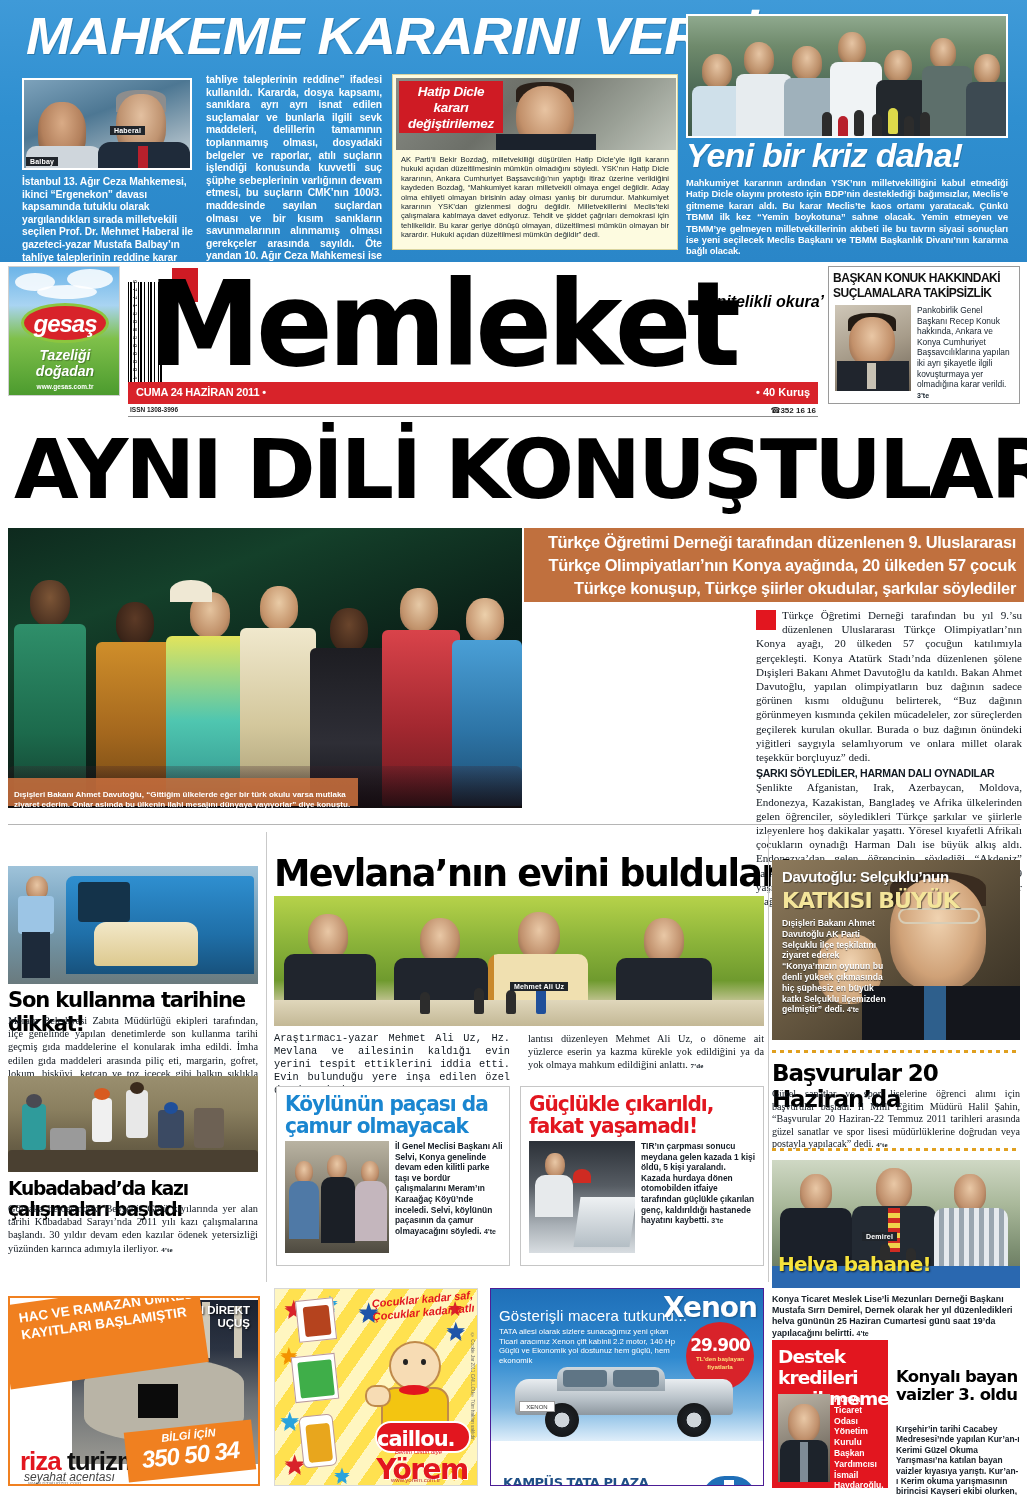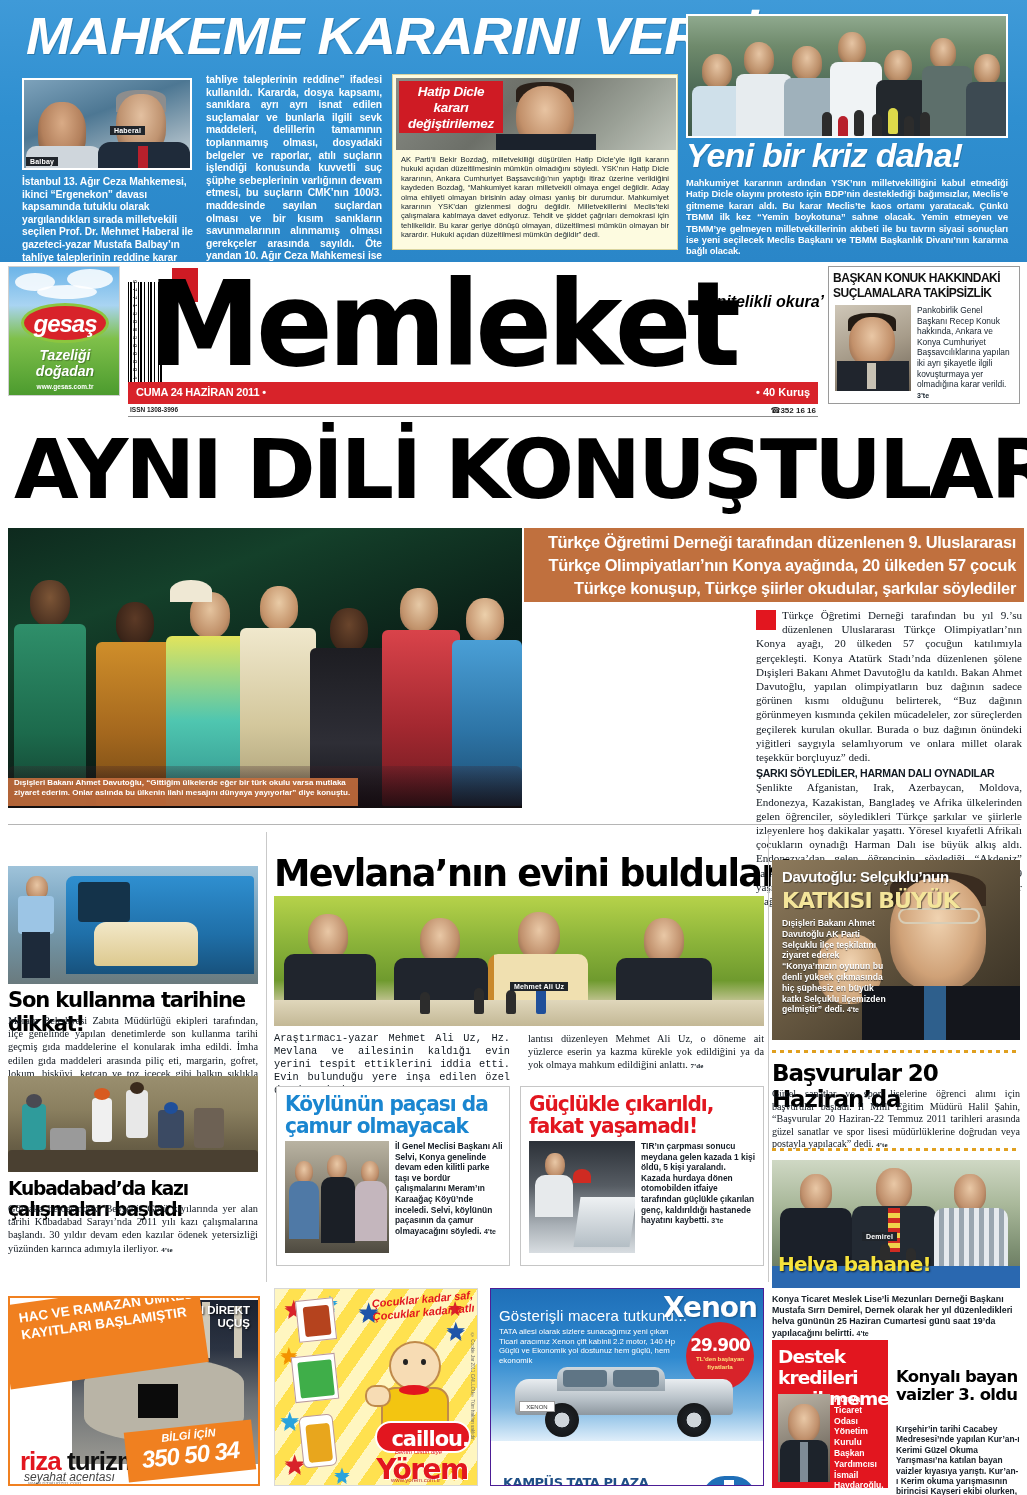--- a/index.html
+++ b/index.html
@@ -269,21 +269,21 @@
     position:absolute; left:8px; top:528px; width:514px; height:280px;
     background:linear-gradient(160deg,#0e2a1e 0%, #14402a 25%, #0a1d16 60%, #071310 100%);
     overflow:hidden;
   }
   .costume { position:absolute; border-radius:6px 6px 2px 2px; }
   .cface { position:absolute; border-radius:46% 46% 44% 44%; }
   .oly-caption {
     position:absolute; left:8px; top:778px; width:350px; height:28px;
     background:rgba(200,112,62,.88); color:#ffffff;
     font-size:8px; line-height:10px; font-weight:bold;
-    padding:0 6px;
+    padding:12px 6px;
   }
   .oly-band {
     position:absolute; left:524px; top:528px; width:500px; height:74px;
     background:#c0703e; color:#ffffff;
     font-weight:bold; font-size:16.4px; line-height:23px;
     text-align:right; padding:3px 8px 0 8px; letter-spacing:-.3px;
   }
   .oly-body {
     position:absolute; left:756px; top:608px; width:266px;
     font-family:"Liberation Serif", serif;
@@ -496,21 +496,21 @@
   .ck-body { position:absolute; left:10px; top:46px; width:68px; height:50px;
              background:#f3c511; border-radius:14px 14px 6px 6px; border:2px solid #c08a4a; }
   .ck-eye  { position:absolute; width:5px; height:6px; background:#222; border-radius:50%; }
   .ck-collar{ position:absolute; left:28px; top:44px; width:30px; height:10px;
               background:#e2161f; border-radius:50%; }
   .jar { position:absolute; border:1px solid #b99; background:#fff; }
   .caillou-logo {
     position:absolute; left:100px; top:132px; width:96px; height:32px;
     background:#e2161f; border-radius:16px; color:#fff;
     font-family:"DejaVu Sans", sans-serif; font-weight:bold;
-    font-size:21px; line-height:32px; text-align:right; letter-spacing:-1px;
+    font-size:21px; line-height:32px; text-align:left; letter-spacing:-1px;
     border:2px solid #fff;
   }
   .yorem-logo {
     position:absolute; left:94px; top:164px; width:106px;
     color:#e2161f; font-family:"DejaVu Sans", sans-serif; font-weight:bold;
     font-size:28px; letter-spacing:-1.5px; text-align:center;
     text-shadow:1px 1px 0 #fff;
   }
   .caillou-slogan {
     position:absolute; left:96px; top:4px; width:104px;

